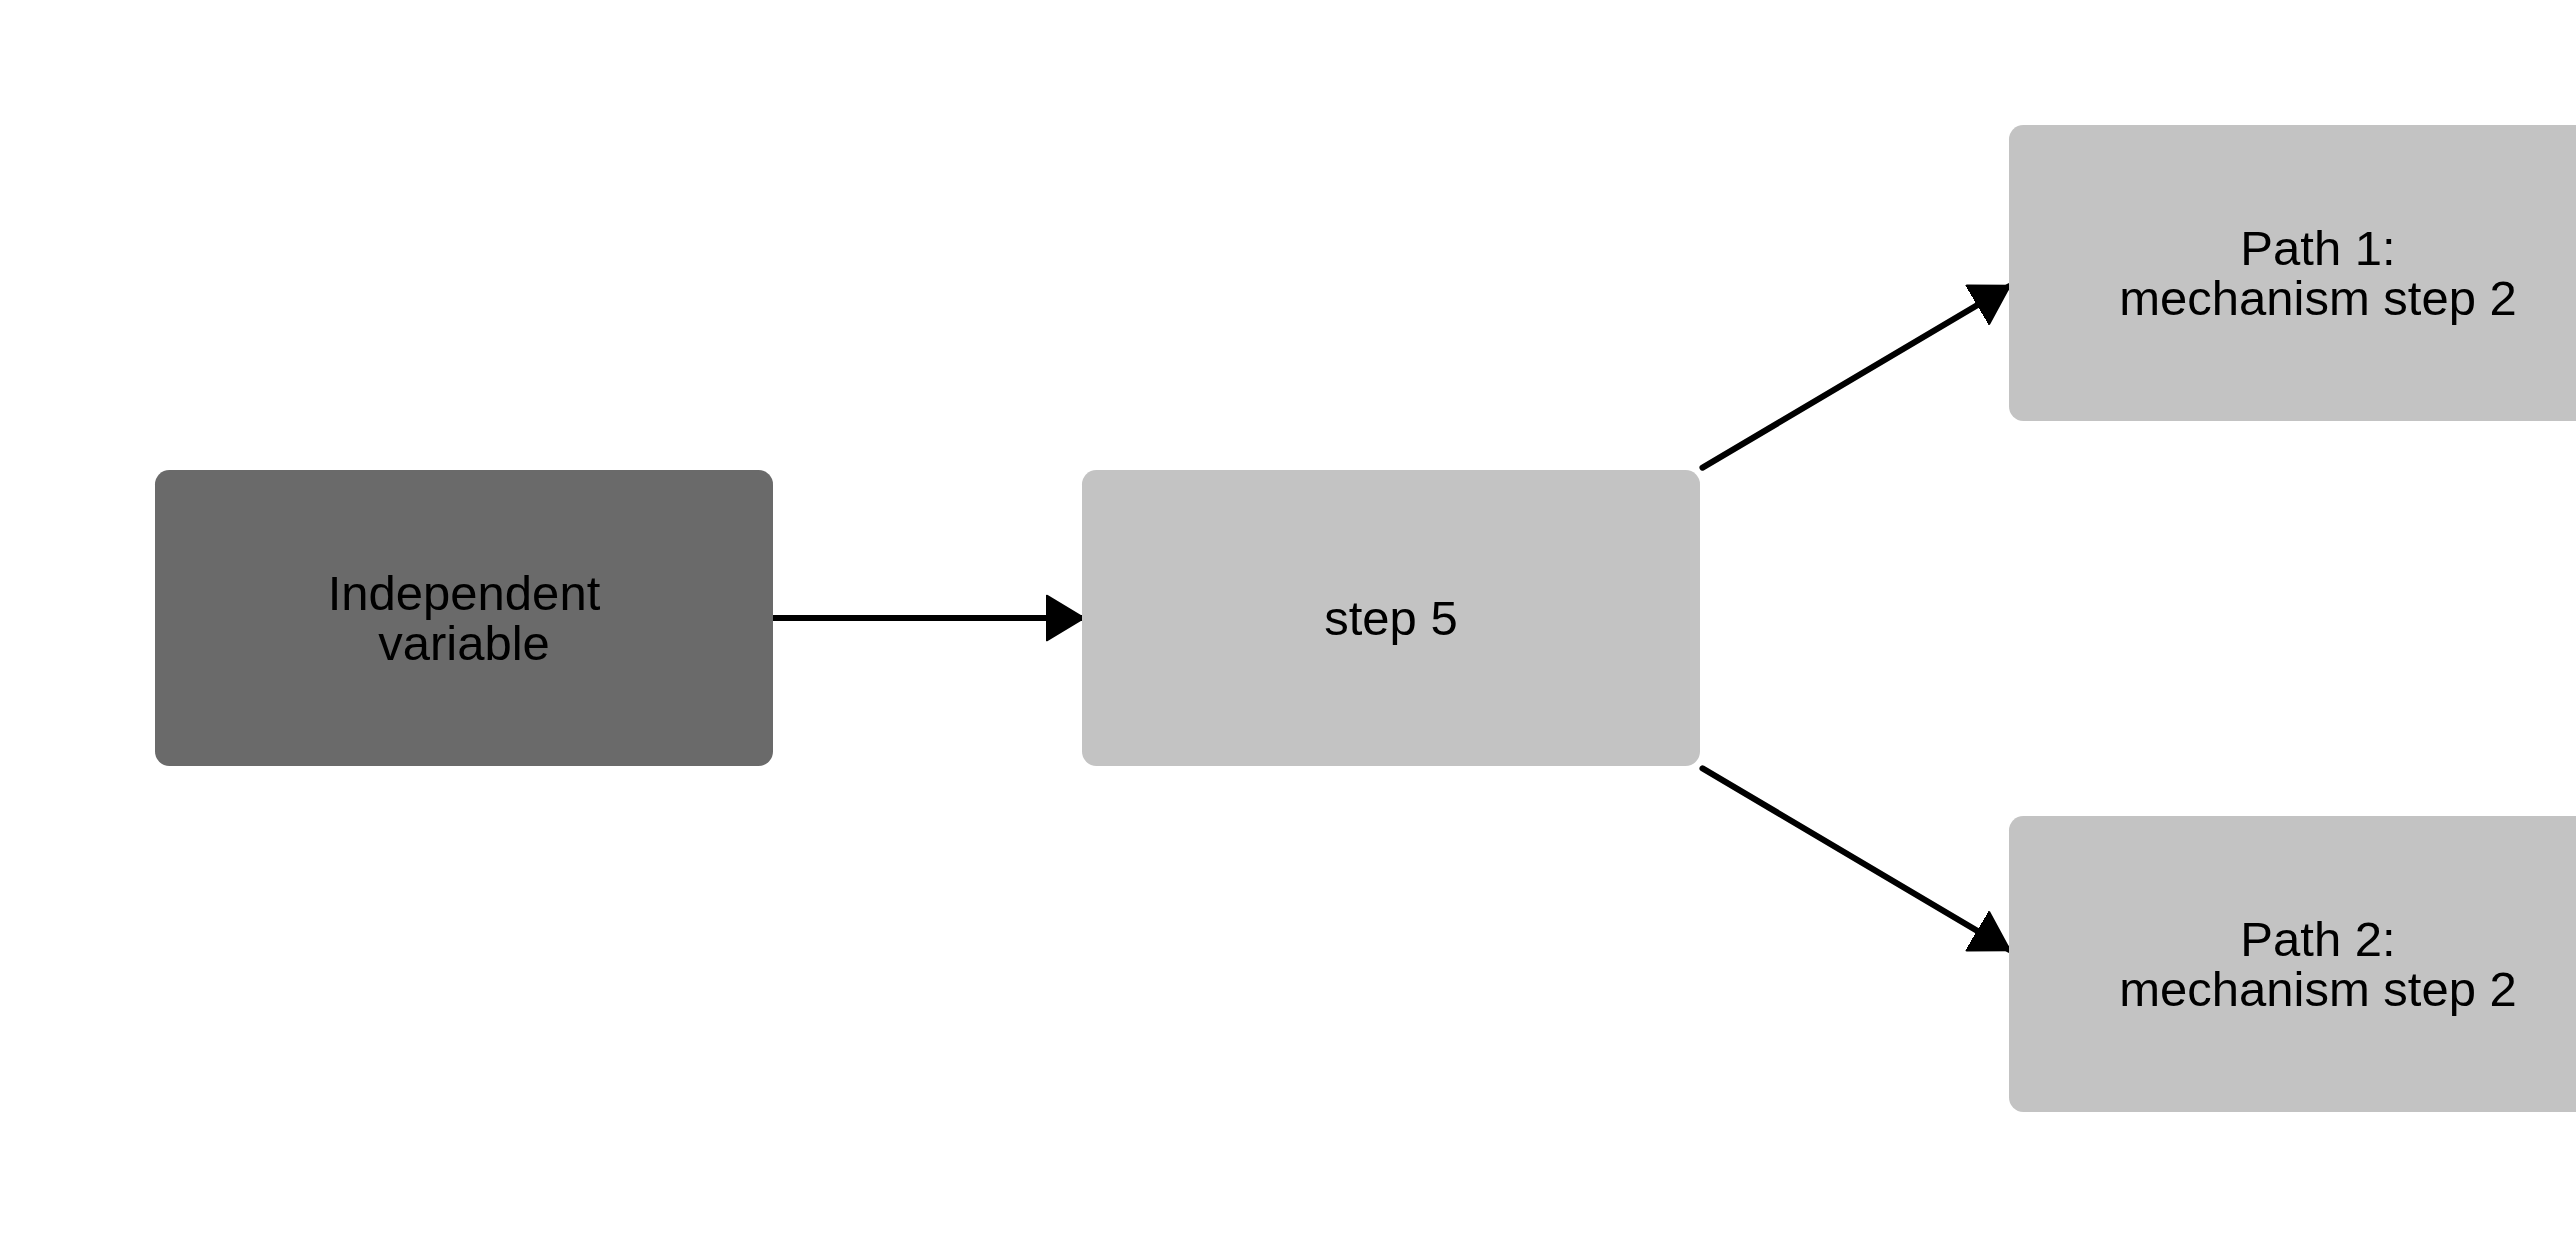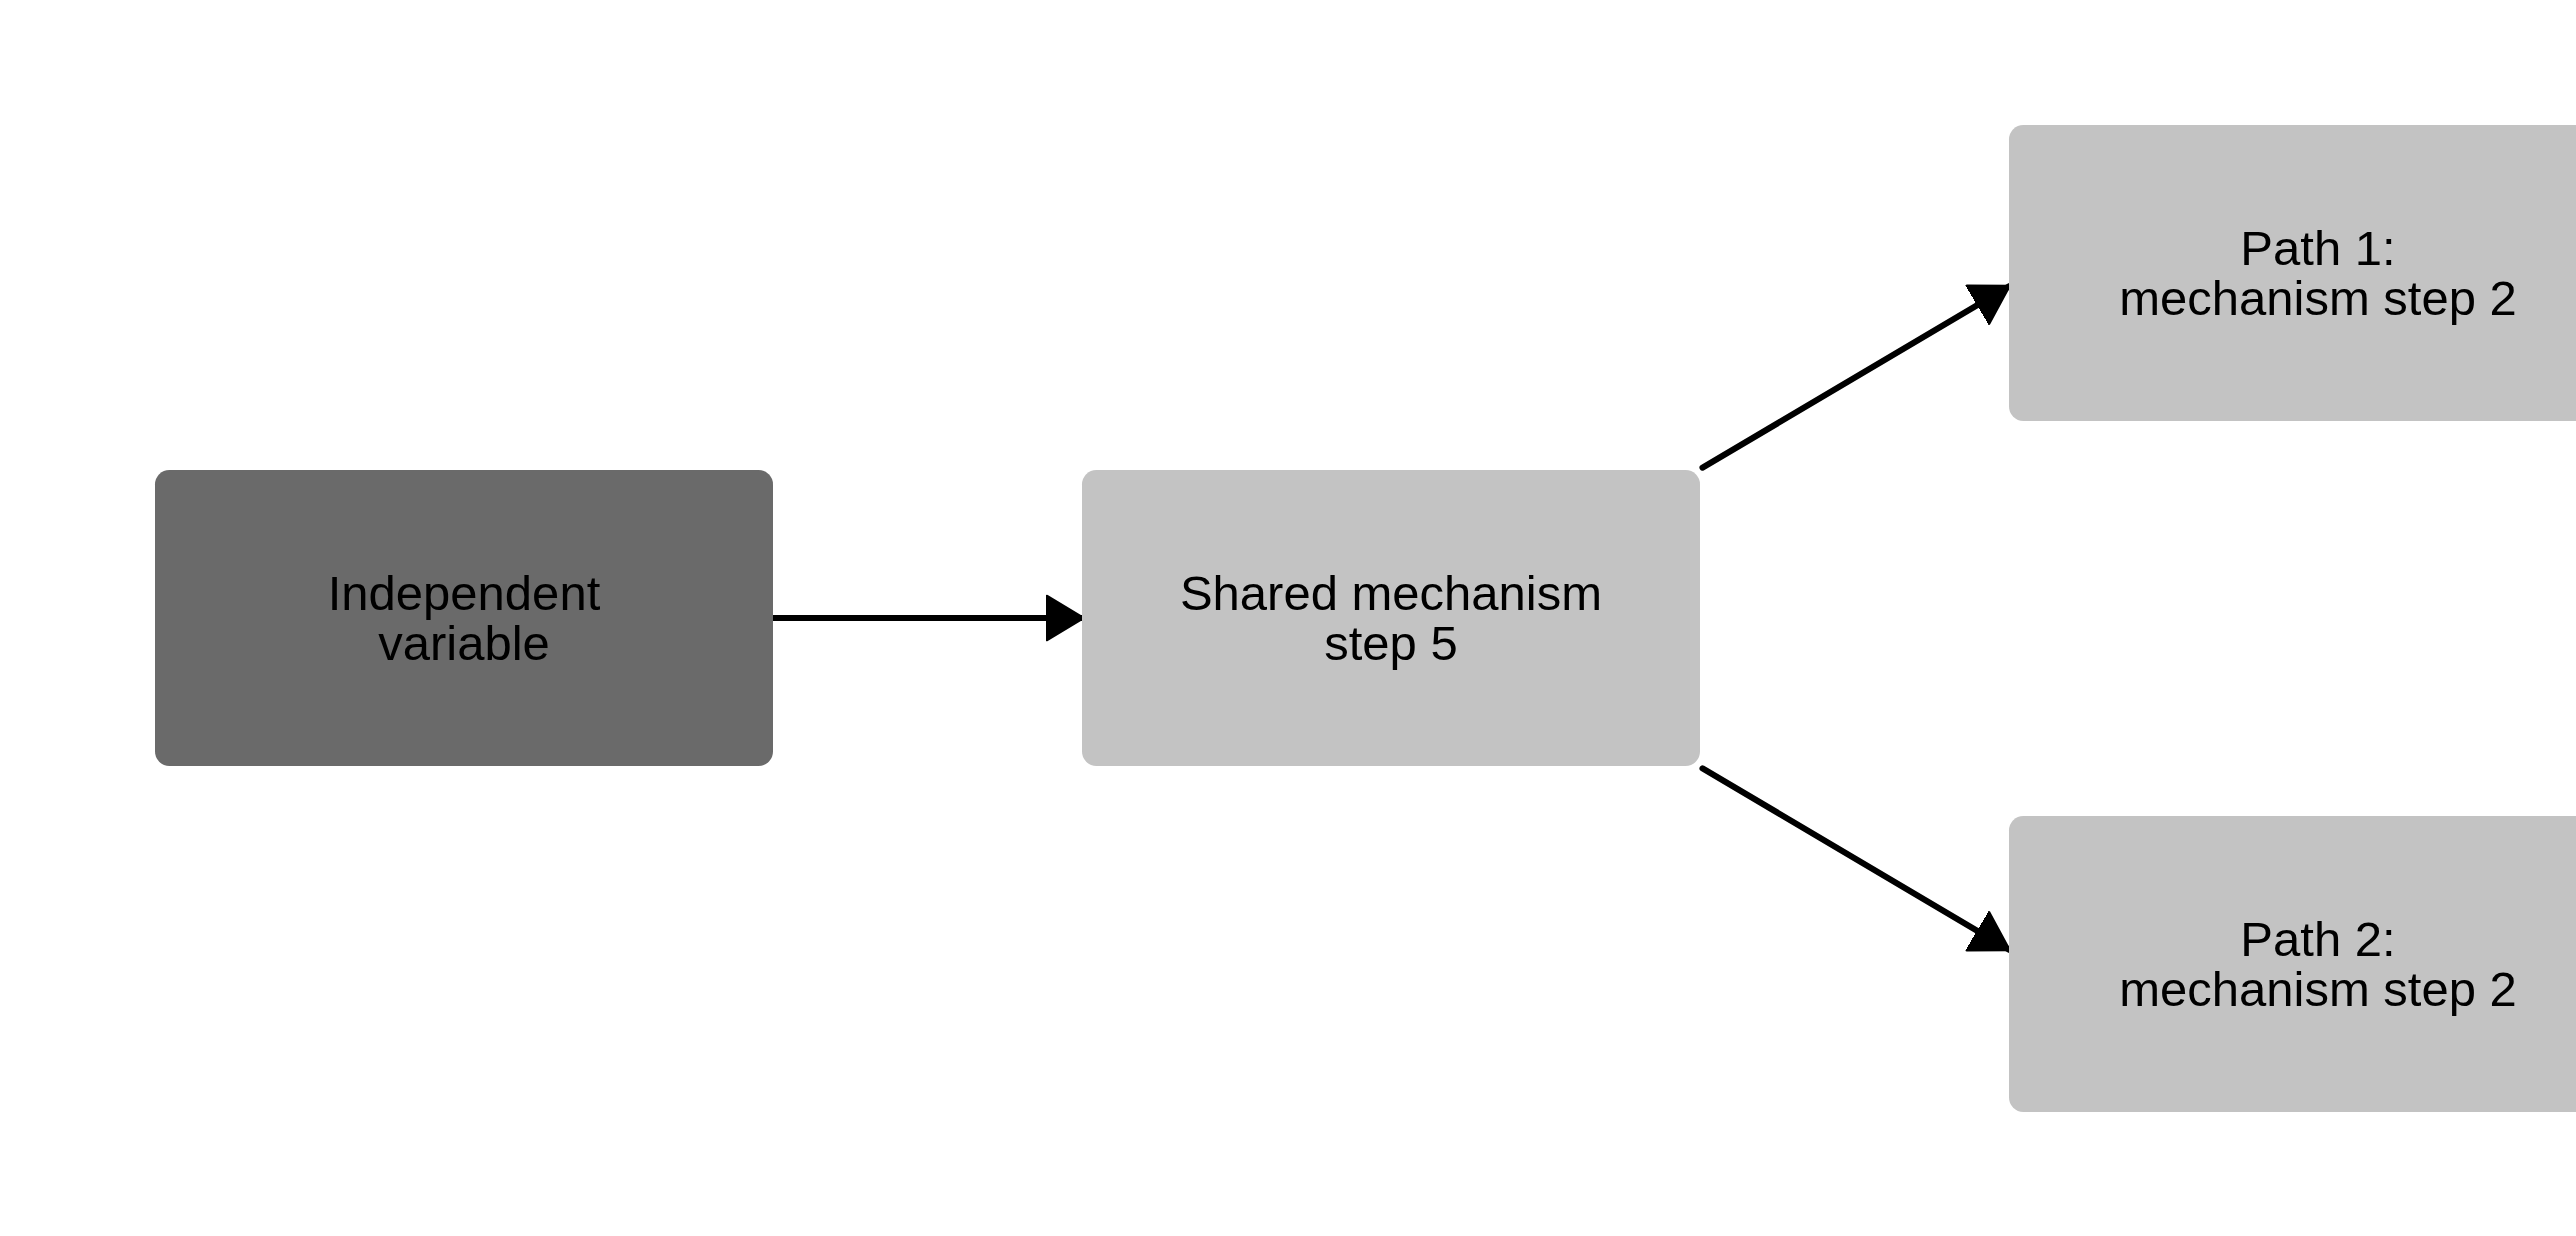--- a/index.html
+++ b/index.html
@@ -70,21 +70,20 @@
     <line class="edge" x1="5100" y1="531" x2="5701" y2="910" marker-end="url(#arrowhead)"></line>
     <line class="edge" x1="5100" y1="1869" x2="5701" y2="1490" marker-end="url(#arrowhead)"></line>
   </svg>
 
   <div class="node dark node-a">
     <span class="node-line">Independent</span>
     <span class="node-line">variable</span>
   </div>
 
   <div class="node light node-b">
-    <span class="node-line">Shared mechanism</span>
     <span class="node-line">step 5</span>
   </div>
 
   <div class="node light node-c">
     <span class="node-line">Path 1:</span>
     <span class="node-line">mechanism step 2</span>
   </div>
 
   <div class="node light node-d">
     <span class="node-line">Path 2:</span>

